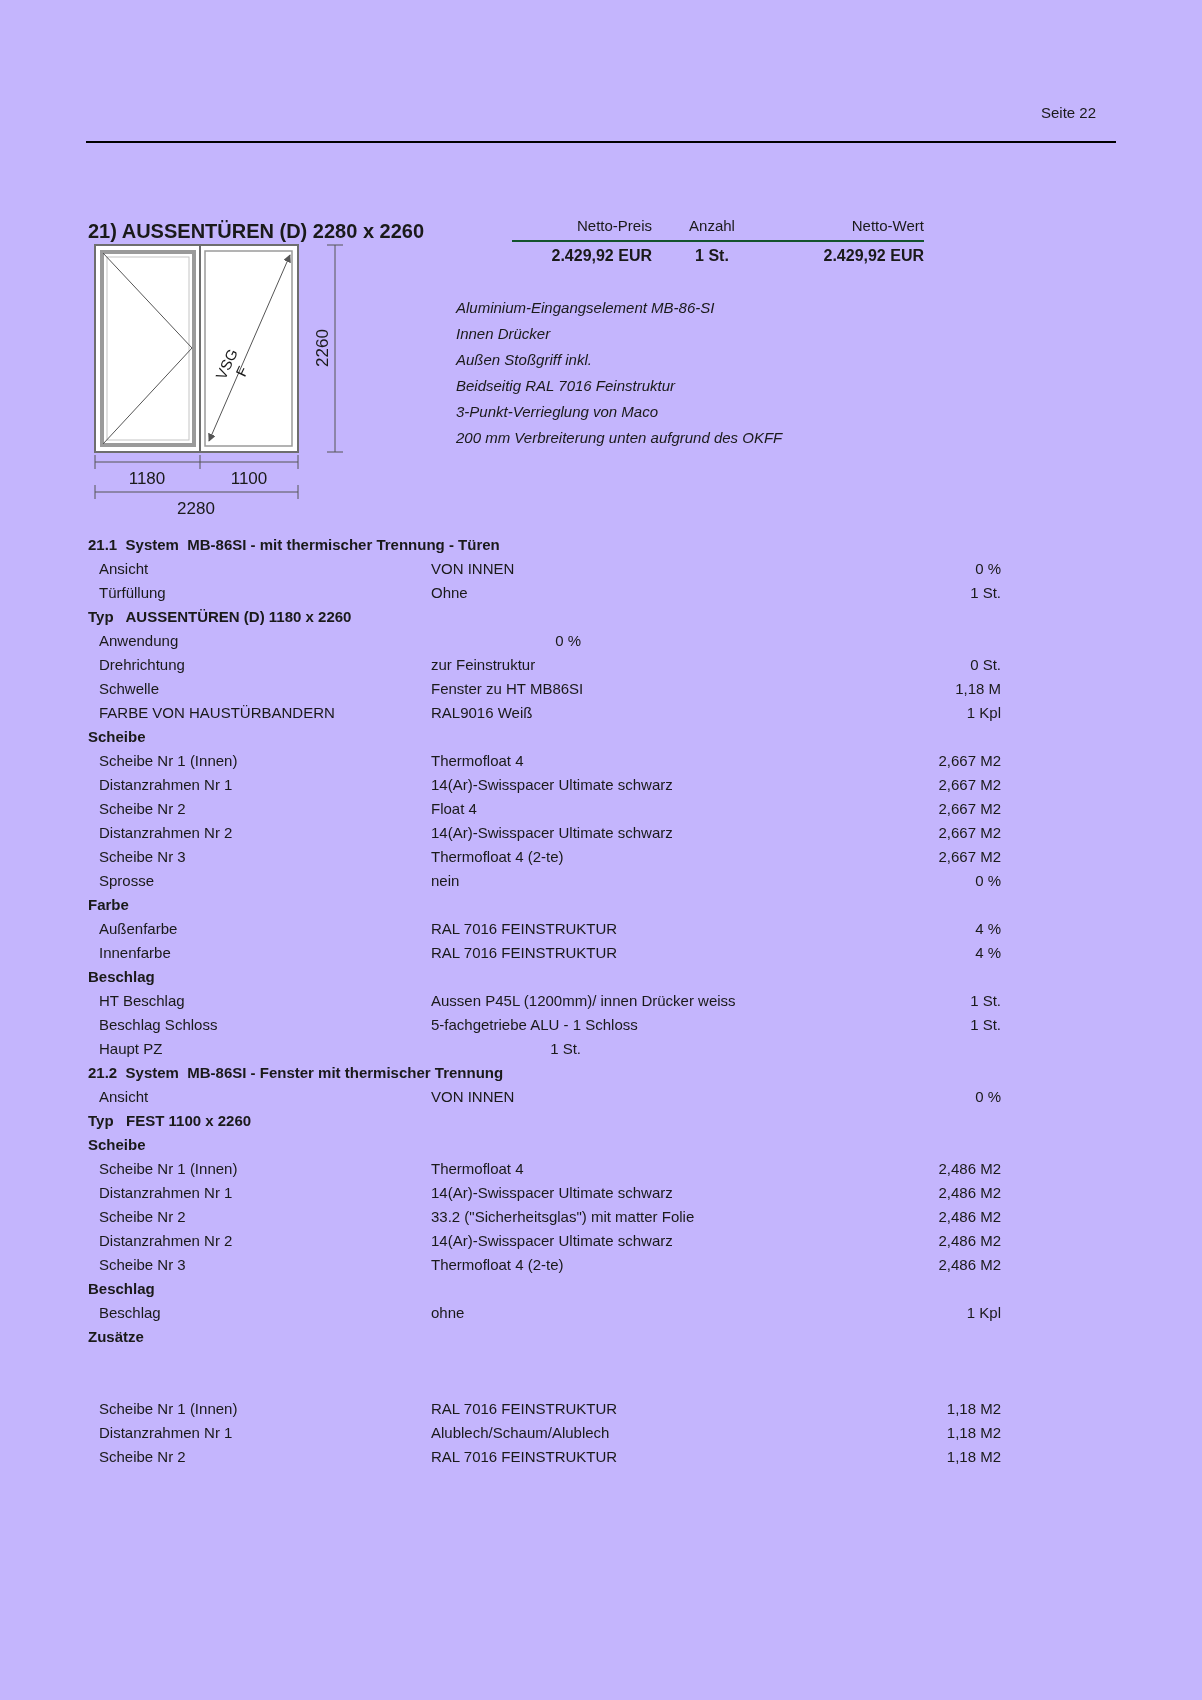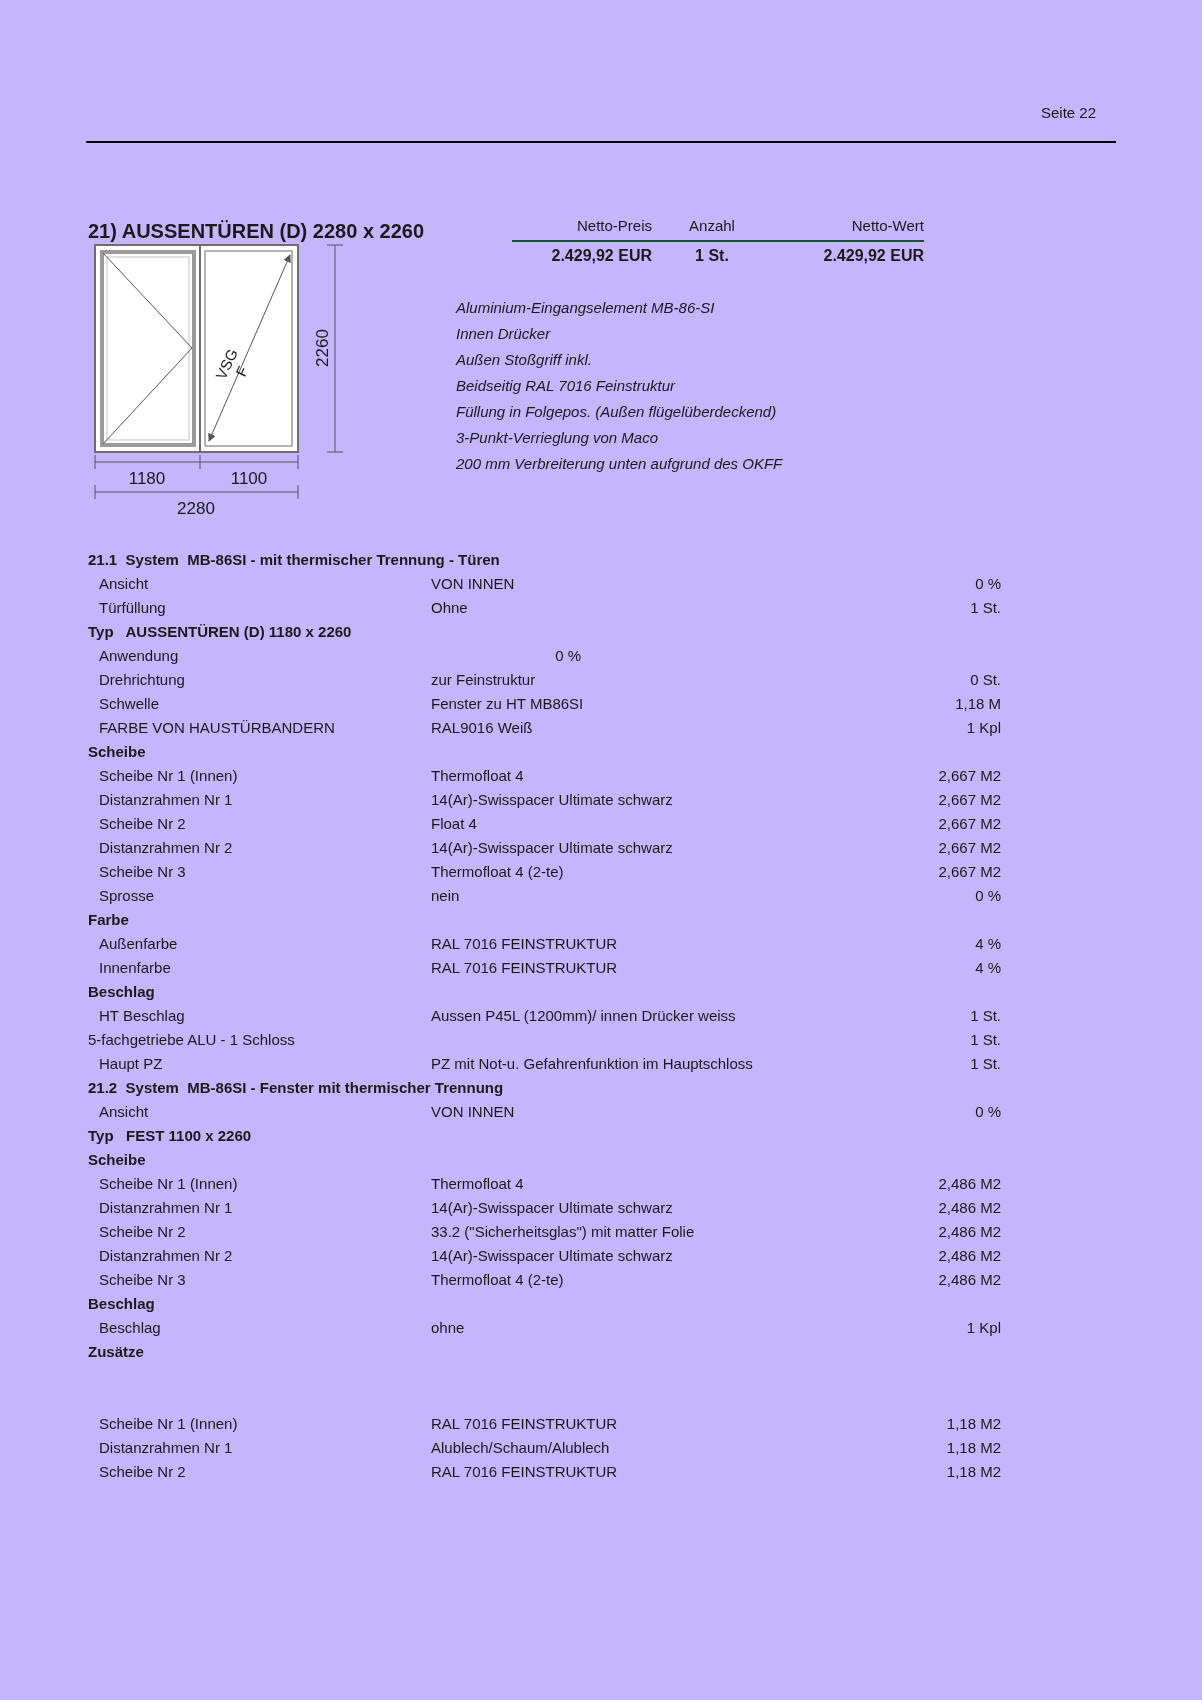--- a/index.html
+++ b/index.html
@@ -32,21 +32,21 @@
   .price-values > div:nth-child(3){ text-align:right; }
 
   .description { position:absolute; top:295px; left:456px; width:480px; font-size:15px; font-style:italic; }
   .description .desc-line { height:26px; line-height:26px; white-space:pre; }
 
   .drawing { position:absolute; top:240px; left:88px; }
   .drawing text { font-family:"Liberation Sans","DejaVu Sans",sans-serif; fill:#1a1a1a; }
   .dim-text { font-size:17px; }
   .glass-text { font-size:15px; fill:#333; }
 
-  .spec-table { position:absolute; top:548px; left:88px; width:913px; font-size:15px; }
+  .spec-table { position:absolute; top:533px; left:88px; width:913px; font-size:15px; }
   .spec-row { display:flex; height:24px; line-height:24px; }
   .spec-row.spacer { height:48px; }
   .spec-label { width:343px; box-sizing:border-box; padding-left:11px; white-space:pre; overflow:visible; flex:none; }
   .spec-row.section .spec-label { padding-left:0; font-weight:bold; width:700px; }
   .spec-value { flex:1; white-space:pre; }
   .spec-amount { width:150px; text-align:right; white-space:pre; flex:none; }
 </style>
 </head>
 <body>
 
@@ -66,21 +66,20 @@
     <div>2.429,92 EUR</div>
     <div>1 St.</div>
     <div>2.429,92 EUR</div>
   </div>
 
   <div class="description">
     <div class="desc-line">Aluminium-Eingangselement MB-86-SI</div>
     <div class="desc-line">Innen Drücker</div>
     <div class="desc-line">Außen Stoßgriff inkl.</div>
     <div class="desc-line">Beidseitig RAL 7016 Feinstruktur</div>
-    <div class="desc-line">Füllung in Folgepos. (Außen flügelüberdeckend)</div>
     <div class="desc-line">3-Punkt-Verrieglung von Maco</div>
     <div class="desc-line">200 mm Verbreiterung unten aufgrund des OKFF</div>
   </div>
 
   <svg class="drawing" width="265" height="285" viewBox="0 0 265 285">
     <defs>
       <marker id="arr" viewBox="0 0 10 10" refX="9" refY="5" markerWidth="8" markerHeight="8" orient="auto-start-reverse">
         <path d="M0,0 L10,5 L0,10 z" fill="#555"></path>
       </marker>
     </defs>
@@ -210,26 +209,26 @@
       <div class="spec-row section">
     <div class="spec-label">Beschlag</div>
 
   </div>
       <div class="spec-row">
     <div class="spec-label">HT Beschlag</div>
     <div class="spec-value">Aussen P45L (1200mm)/ innen Drücker weiss</div>
     <div class="spec-amount">1 St.</div>
   </div>
       <div class="spec-row">
+    <div class="spec-label">Beschlag Schloss</div>
     <div class="spec-value">5-fachgetriebe ALU - 1 Schloss</div>
     <div class="spec-amount">1 St.</div>
   </div>
       <div class="spec-row">
     <div class="spec-label">Haupt PZ</div>
-    <div class="spec-value">PZ mit Not-u. Gefahrenfunktion im Hauptschloss</div>
     <div class="spec-amount">1 St.</div>
   </div>
       <div class="spec-row section">
     <div class="spec-label">21.2  System  MB-86SI - Fenster mit thermischer Trennung</div>
 
   </div>
       <div class="spec-row">
     <div class="spec-label">Ansicht</div>
     <div class="spec-value">VON INNEN</div>
     <div class="spec-amount">0 %</div>

